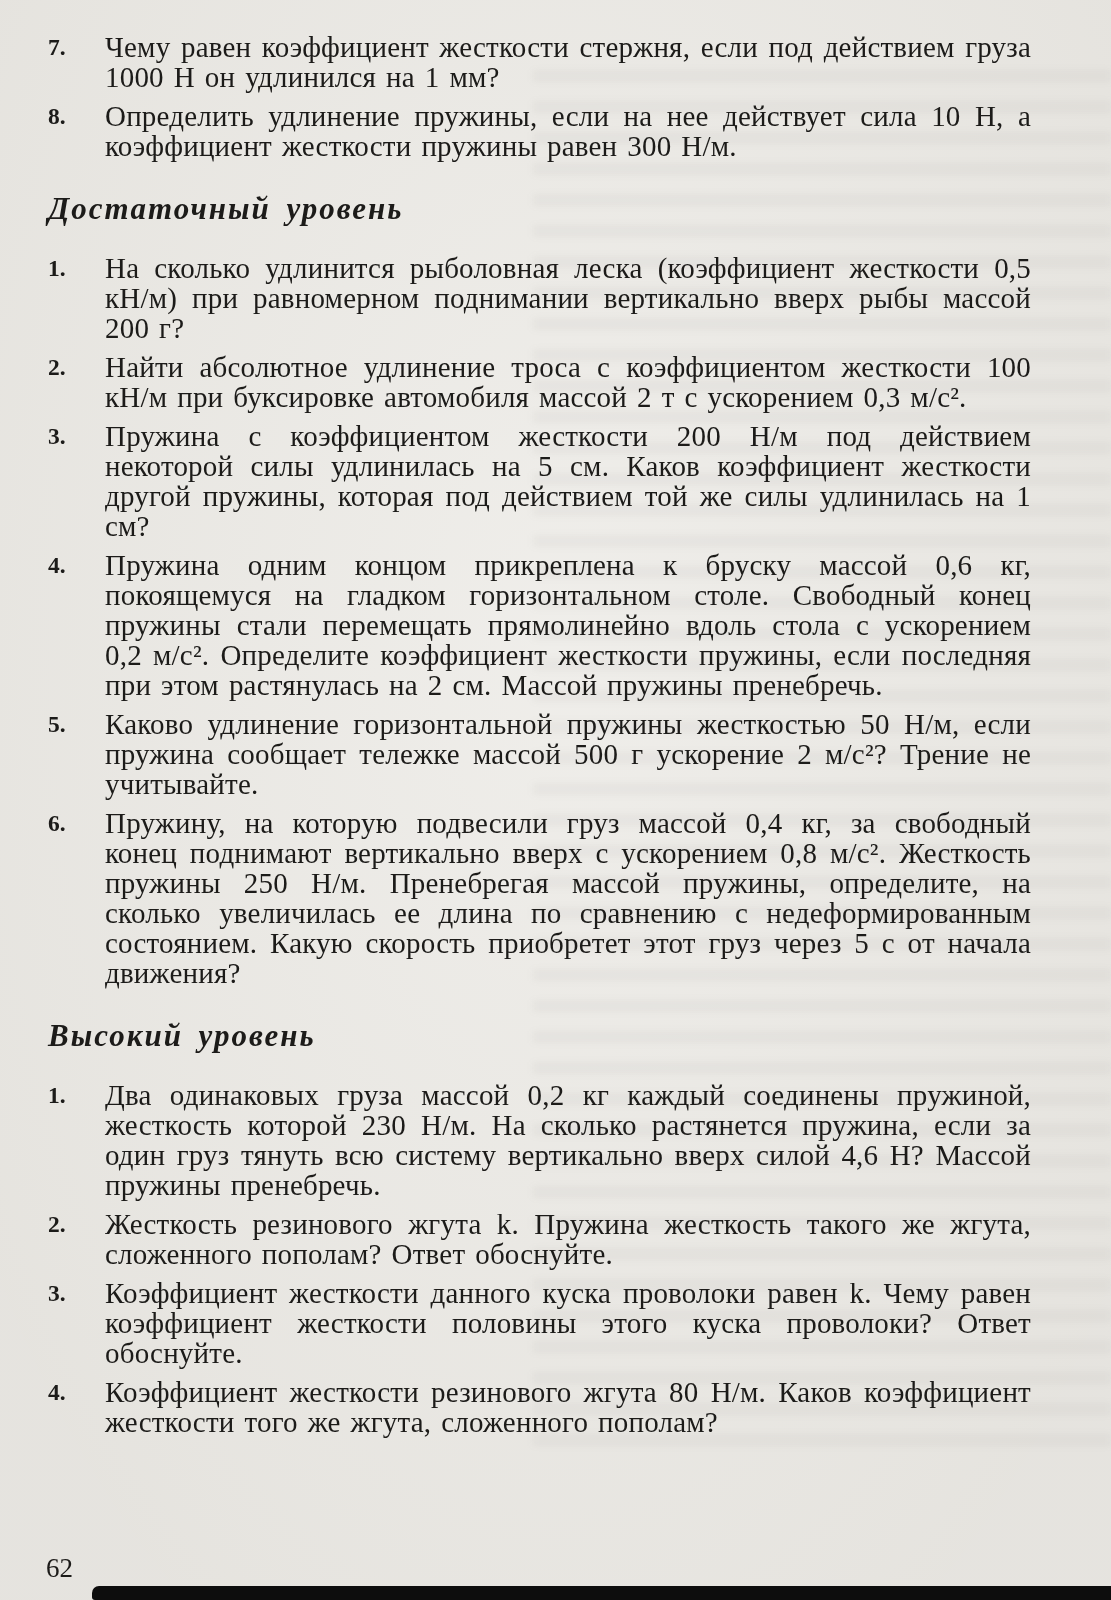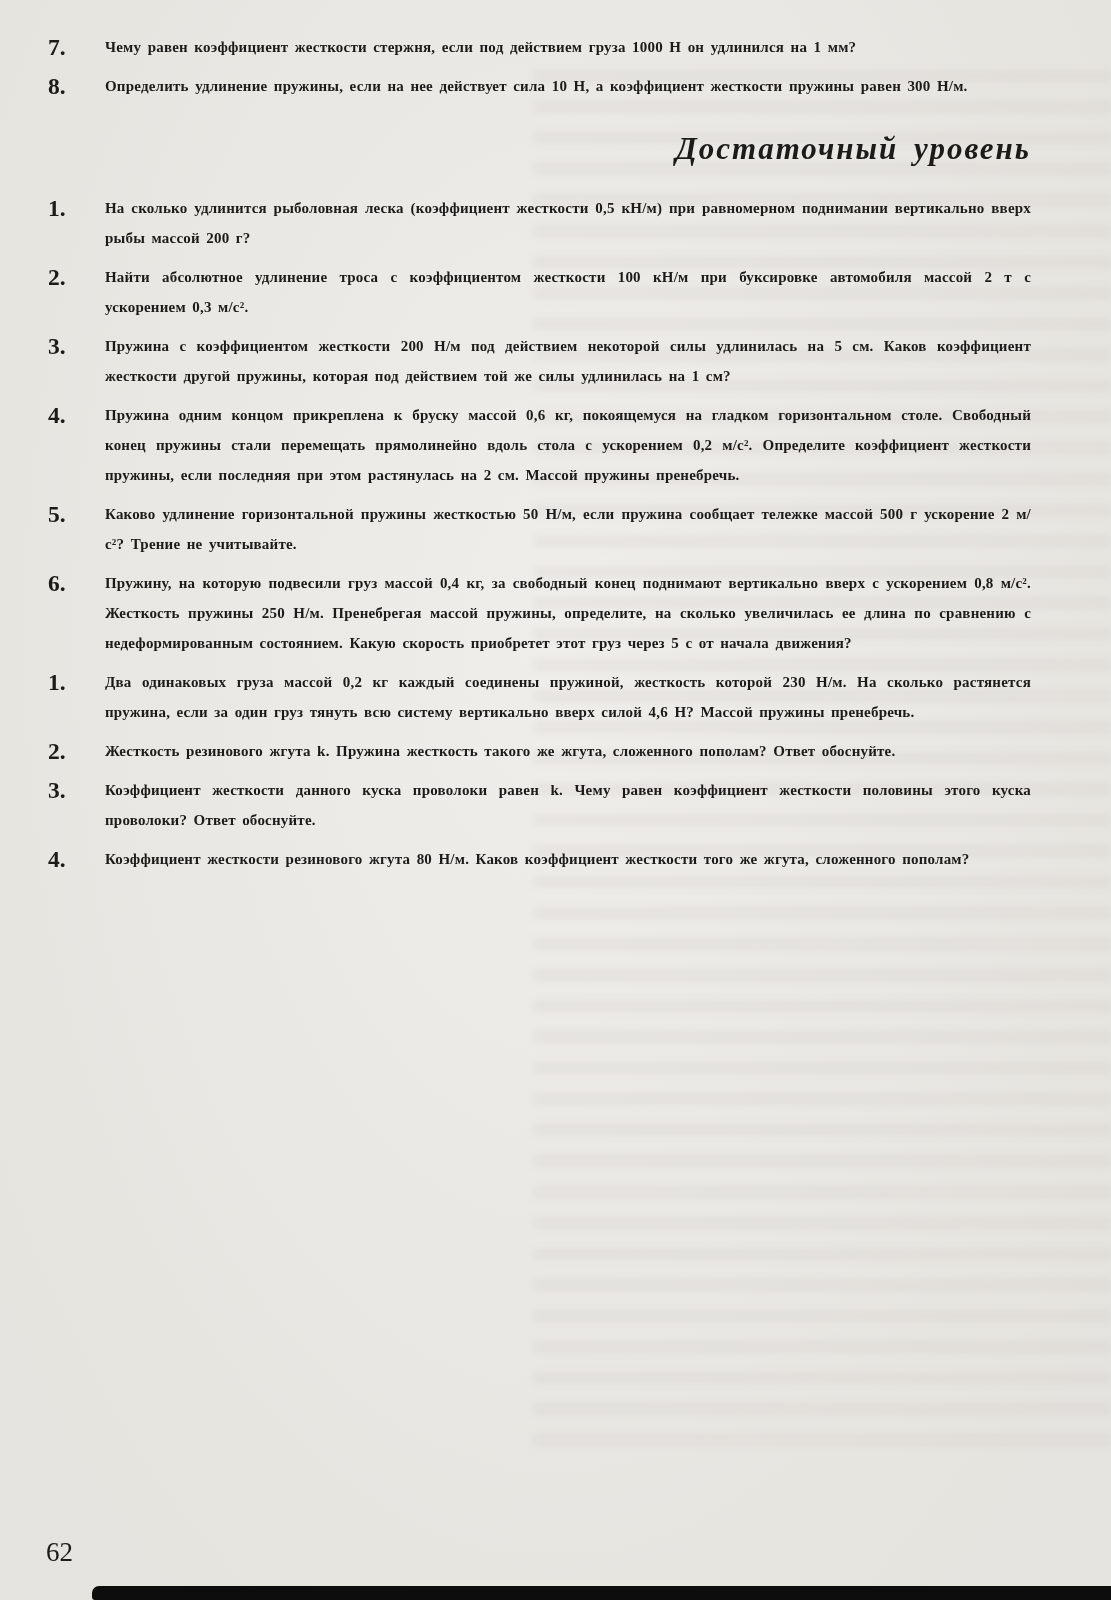--- a/index.html
+++ b/index.html
@@ -55,40 +55,40 @@
     margin-bottom:9px;
   }
   .problem .num{
     flex:0 0 57px;
     font-weight:700;
     font-size:23.5px;
     line-height:30px;
   }
   .problem .text{
     flex:1;
-    font-size:15px;
+    font-size:29px;
     line-height:30px;
-    font-weight:700;
+    font-weight:400;
     text-align:justify;
     letter-spacing:0.2px;
     word-spacing:2.5px;
   }
   .level-heading{
-    text-align:right;
+    text-align:left;
     font-style:italic;
     font-weight:700;
     font-size:31px;
     letter-spacing:2px;
     word-spacing:6px;
     margin:30px 0 26px 0;
   }
   .page-number{
     position:absolute;
     left:46px;
-    bottom:32px;
+    bottom:16px;
     font-size:27px;
     font-weight:500;
   }
   .scan-bar{
     position:absolute;
     left:92px;
     right:0;
     bottom:0;
     height:14px;
     background:var(--scan-bar);
@@ -142,20 +142,21 @@
     <span class="num">5.</span>
     <span class="text">Каково удлинение горизонтальной пружины жесткостью 50 Н/м, если пружина сообщает тележке массой 500 г ускорение 2 м/с²? Трение не учитывайте.</span>
   </li>
 
   <li class="problem">
     <span class="num">6.</span>
     <span class="text">Пружину, на которую подвесили груз массой 0,4 кг, за свободный конец поднимают вертикально вверх с ускорением 0,8 м/с². Жесткость пружины 250 Н/м. Пренебрегая массой пружины, определите, на сколько увеличилась ее длина по сравнению с недеформированным состоянием. Какую скорость приобретет этот груз через 5 с от начала движения?</span>
   </li>
 </ol>
 
+    <h2 class="level-heading">Высокий уровень</h2>
 
     <ol class="problem-list">
   <li class="problem">
     <span class="num">1.</span>
     <span class="text">Два одинаковых груза массой 0,2 кг каждый соединены пружиной, жесткость которой 230 Н/м. На сколько растянется пружина, если за один груз тянуть всю систему вертикально вверх силой 4,6 Н? Массой пружины пренебречь.</span>
   </li>
 
   <li class="problem">
     <span class="num">2.</span>
     <span class="text">Жесткость резинового жгута k. Пружина жесткость такого же жгута, сложенного пополам? Ответ обоснуйте.</span>

